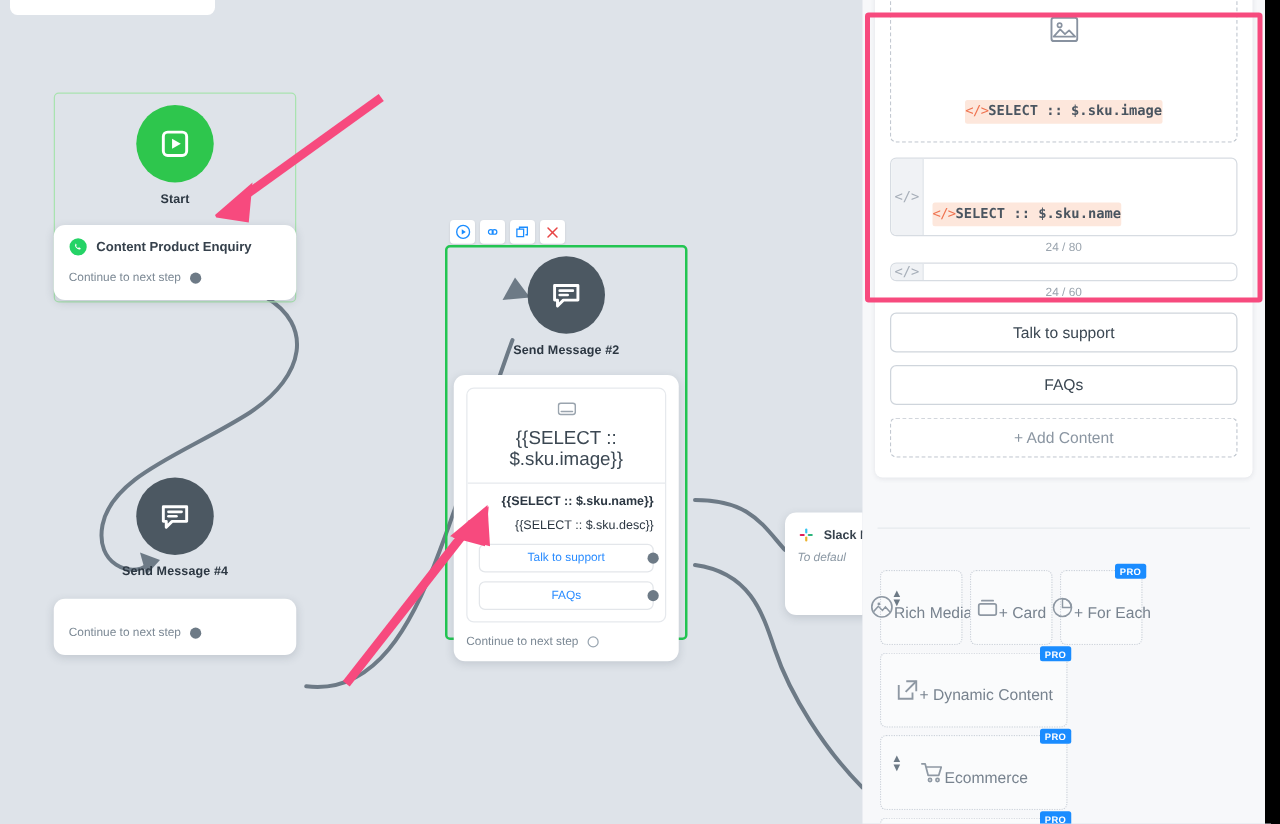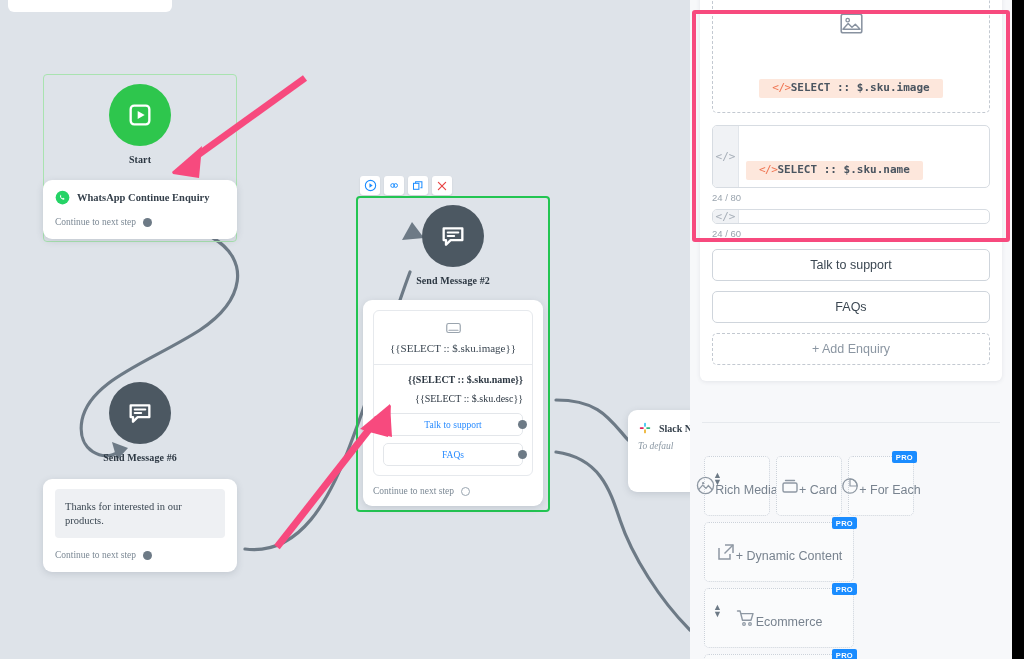--- a/index.html
+++ b/index.html
@@ -10,21 +10,20 @@
     font-family: "Liberation Sans", sans-serif;
   }
   #app { position: relative; width: 1024px; height: 659px; }
 
   
   #canvas {
     position: absolute; left: 0; top: 0;
     width: 690px; height: 659px;
     background: #dee3e9;
     overflow: hidden;
-    font-family: Liberation Serif, serif;
   }
   #edges { position: absolute; left: 0; top: 0; width: 690px; height: 659px; }
 
   .tab-stub {
     position: absolute; left: 8px; top: -12px;
     width: 164px; height: 24px;
     background: #ffffff; border-radius: 6px;
   }
 
   
@@ -78,21 +77,21 @@
   }
 
   
   .preview {
     border: 1px solid #e6e9ed; border-radius: 6px; overflow: hidden;
   }
   .preview-img {
     border-bottom: 1px solid #e6e9ed;
     padding: 9px 6px 10px; text-align: center;
   }
-  .preview-img .ph { font-size: 11px; color: #3b4752; margin-top: 4px; }
+  .preview-img .ph { font-size: 15px; color: #3b4752; margin-top: 4px; }
   .preview-body { padding: 9px 9px 2px; text-align: right; }
   .pv-name { font-size: 10px; font-weight: bold; color: #2c3742; margin-bottom: 8px; }
   .pv-desc { font-size: 10px; color: #2c3742; margin-bottom: 9px; }
   .pv-btn {
     border: 1px solid #e3e6ea; border-radius: 5px;
     height: 23px; margin-bottom: 7px;
     display: flex; align-items: center; justify-content: center;
     position: relative;
     font-size: 9.5px; color: #2a8cff;
   }
@@ -131,21 +130,21 @@
     border: 1.5px dashed #c3c9d1; border-radius: 5px;
     padding: 16px 8px 14px; text-align: center;
   }
   .img-icon { display: inline-block; }
   .chip {
     display: inline-block;
     background: #fde7dc;
     color: #4a5560;
     font-family: "DejaVu Sans Mono", monospace;
     font-size: 11px; font-weight: bold;
-    padding: 2px 13px; border-radius: 2px;
+    padding: 2px 0; border-radius: 2px;
     white-space: pre;
     line-height: 1.35;
     margin-top: 28px;
   }
   .chip .ct { color: #ef7350; font-weight: normal; letter-spacing: -.5px; }
   .chip-label-img { margin-top: 13px; }
 
   .field-wrap { margin-top: 12px; }
   .field {
     display: flex; align-items: stretch;
@@ -155,21 +154,21 @@
   .field-gutter {
     width: 26px; background: #f0f2f5;
     border-right: 1px solid #e2e6eb;
     display: flex; align-items: center; justify-content: center;
     color: #a6aeb8; font-size: 11px;
     font-family: "DejaVu Sans Mono", monospace;
   }
   .field-body { flex: 1; padding: 7px 7px; }
   .field-tall .field-body { min-height: 38px; }
   .counter {
-    text-align: left; font-size: 9.5px; color: #9aa4ae; margin-top: 4px;
+    text-align: center; font-size: 9.5px; color: #9aa4ae; margin-top: 4px;
   }
 
   .btn-opt {
     border: 1px solid #cfd5dc; border-radius: 5px;
     height: 32px; margin-top: 10px;
     display: flex; align-items: center; justify-content: center;
     font-size: 12.5px; color: #3b4752;
   }
   .btn-add {
     border: 1.5px dashed #c3c9d1; border-radius: 5px;
@@ -265,41 +264,40 @@
       </div>
       <div class="node-title">Start</div>
     </div>
 
     <div class="card" style="position:absolute; left:43px; top:180px; width:194px;">
       <div class="card-row">
         <svg width="15" height="15" viewBox="0 0 24 24">
           <circle cx="12" cy="12" r="11" fill="#25D366"></circle>
           <path d="M8.4 7.6c.3-.1.7 0 .9.4l.7 1.3c.1.3.1.5-.1.8l-.4.5c-.1.2-.1.3 0 .5.5.9 1.3 1.7 2.2 2.2.2.1.4.1.5 0l.5-.5c.2-.2.5-.3.8-.1l1.3.7c.4.2.5.6.4.9-.3.8-1.2 1.3-2 1.1-2.5-.5-4.7-2.7-5.2-5.2-.2-.8.3-1.7 1.1-2z" fill="#fff"></path>
         </svg>
-        <span class="card-label">WhatsApp Continue Enquiry</span>
+        <span class="card-label">Content Product Enquiry</span>
       </div>
       <div class="cont-row">
         <span class="cont-label">Continue to next step</span>
         <span class="dot-filled"></span>
       </div>
     </div>
 
     <div class="node" style="left:43px; top:382px; width:194px;">
       <div class="circ circ-dark">
         <svg width="28" height="28" viewBox="0 0 24 24">
           <path d="M4 5.5h16v10H10l-4 4v-4H4z" fill="none" stroke="#fff" stroke-width="2" stroke-linejoin="round"></path>
           <line x1="7.5" y1="9" x2="16.5" y2="9" stroke="#fff" stroke-width="1.8" stroke-linecap="round"></line>
           <line x1="7.5" y1="12" x2="13" y2="12" stroke="#fff" stroke-width="1.8" stroke-linecap="round"></line>
         </svg>
       </div>
-      <div class="node-title">Send Message #6</div>
+      <div class="node-title">Send Message #4</div>
     </div>
 
     <div class="card" style="position:absolute; left:43px; top:479px; width:194px;">
-      <div class="msg-bubble">Thanks for interested in our products.</div>
       <div class="cont-row">
         <span class="cont-label">Continue to next step</span>
         <span class="dot-filled"></span>
       </div>
     </div>
 
     <div class="node-toolbar" style="left:360px; top:176px;">
       <div class="tb-btn">
         <svg width="13" height="13" viewBox="0 0 24 24">
             <circle cx="12" cy="12" r="9.5" fill="none" stroke="#1a8cff" stroke-width="2"></circle>
@@ -423,21 +421,21 @@
         </div>
         <div class="counter">24 / 60</div>
       </div>
 
       <div class="btn-opt">
         <span>Talk to support</span>
       </div>
       <div class="btn-opt">
         <span>FAQs</span>
       </div>
-      <div class="btn-add">+ Add Enquiry</div>
+      <div class="btn-add">+ Add Content</div>
     </div>
 
     <div class="pink-box" style="left:2px; top:10px; width:318px; height:232px;"></div>
 
     <div class="panel-divider"></div>
 
     <div id="toolgrid">
 
 
       <div class="tool tool-w1">

